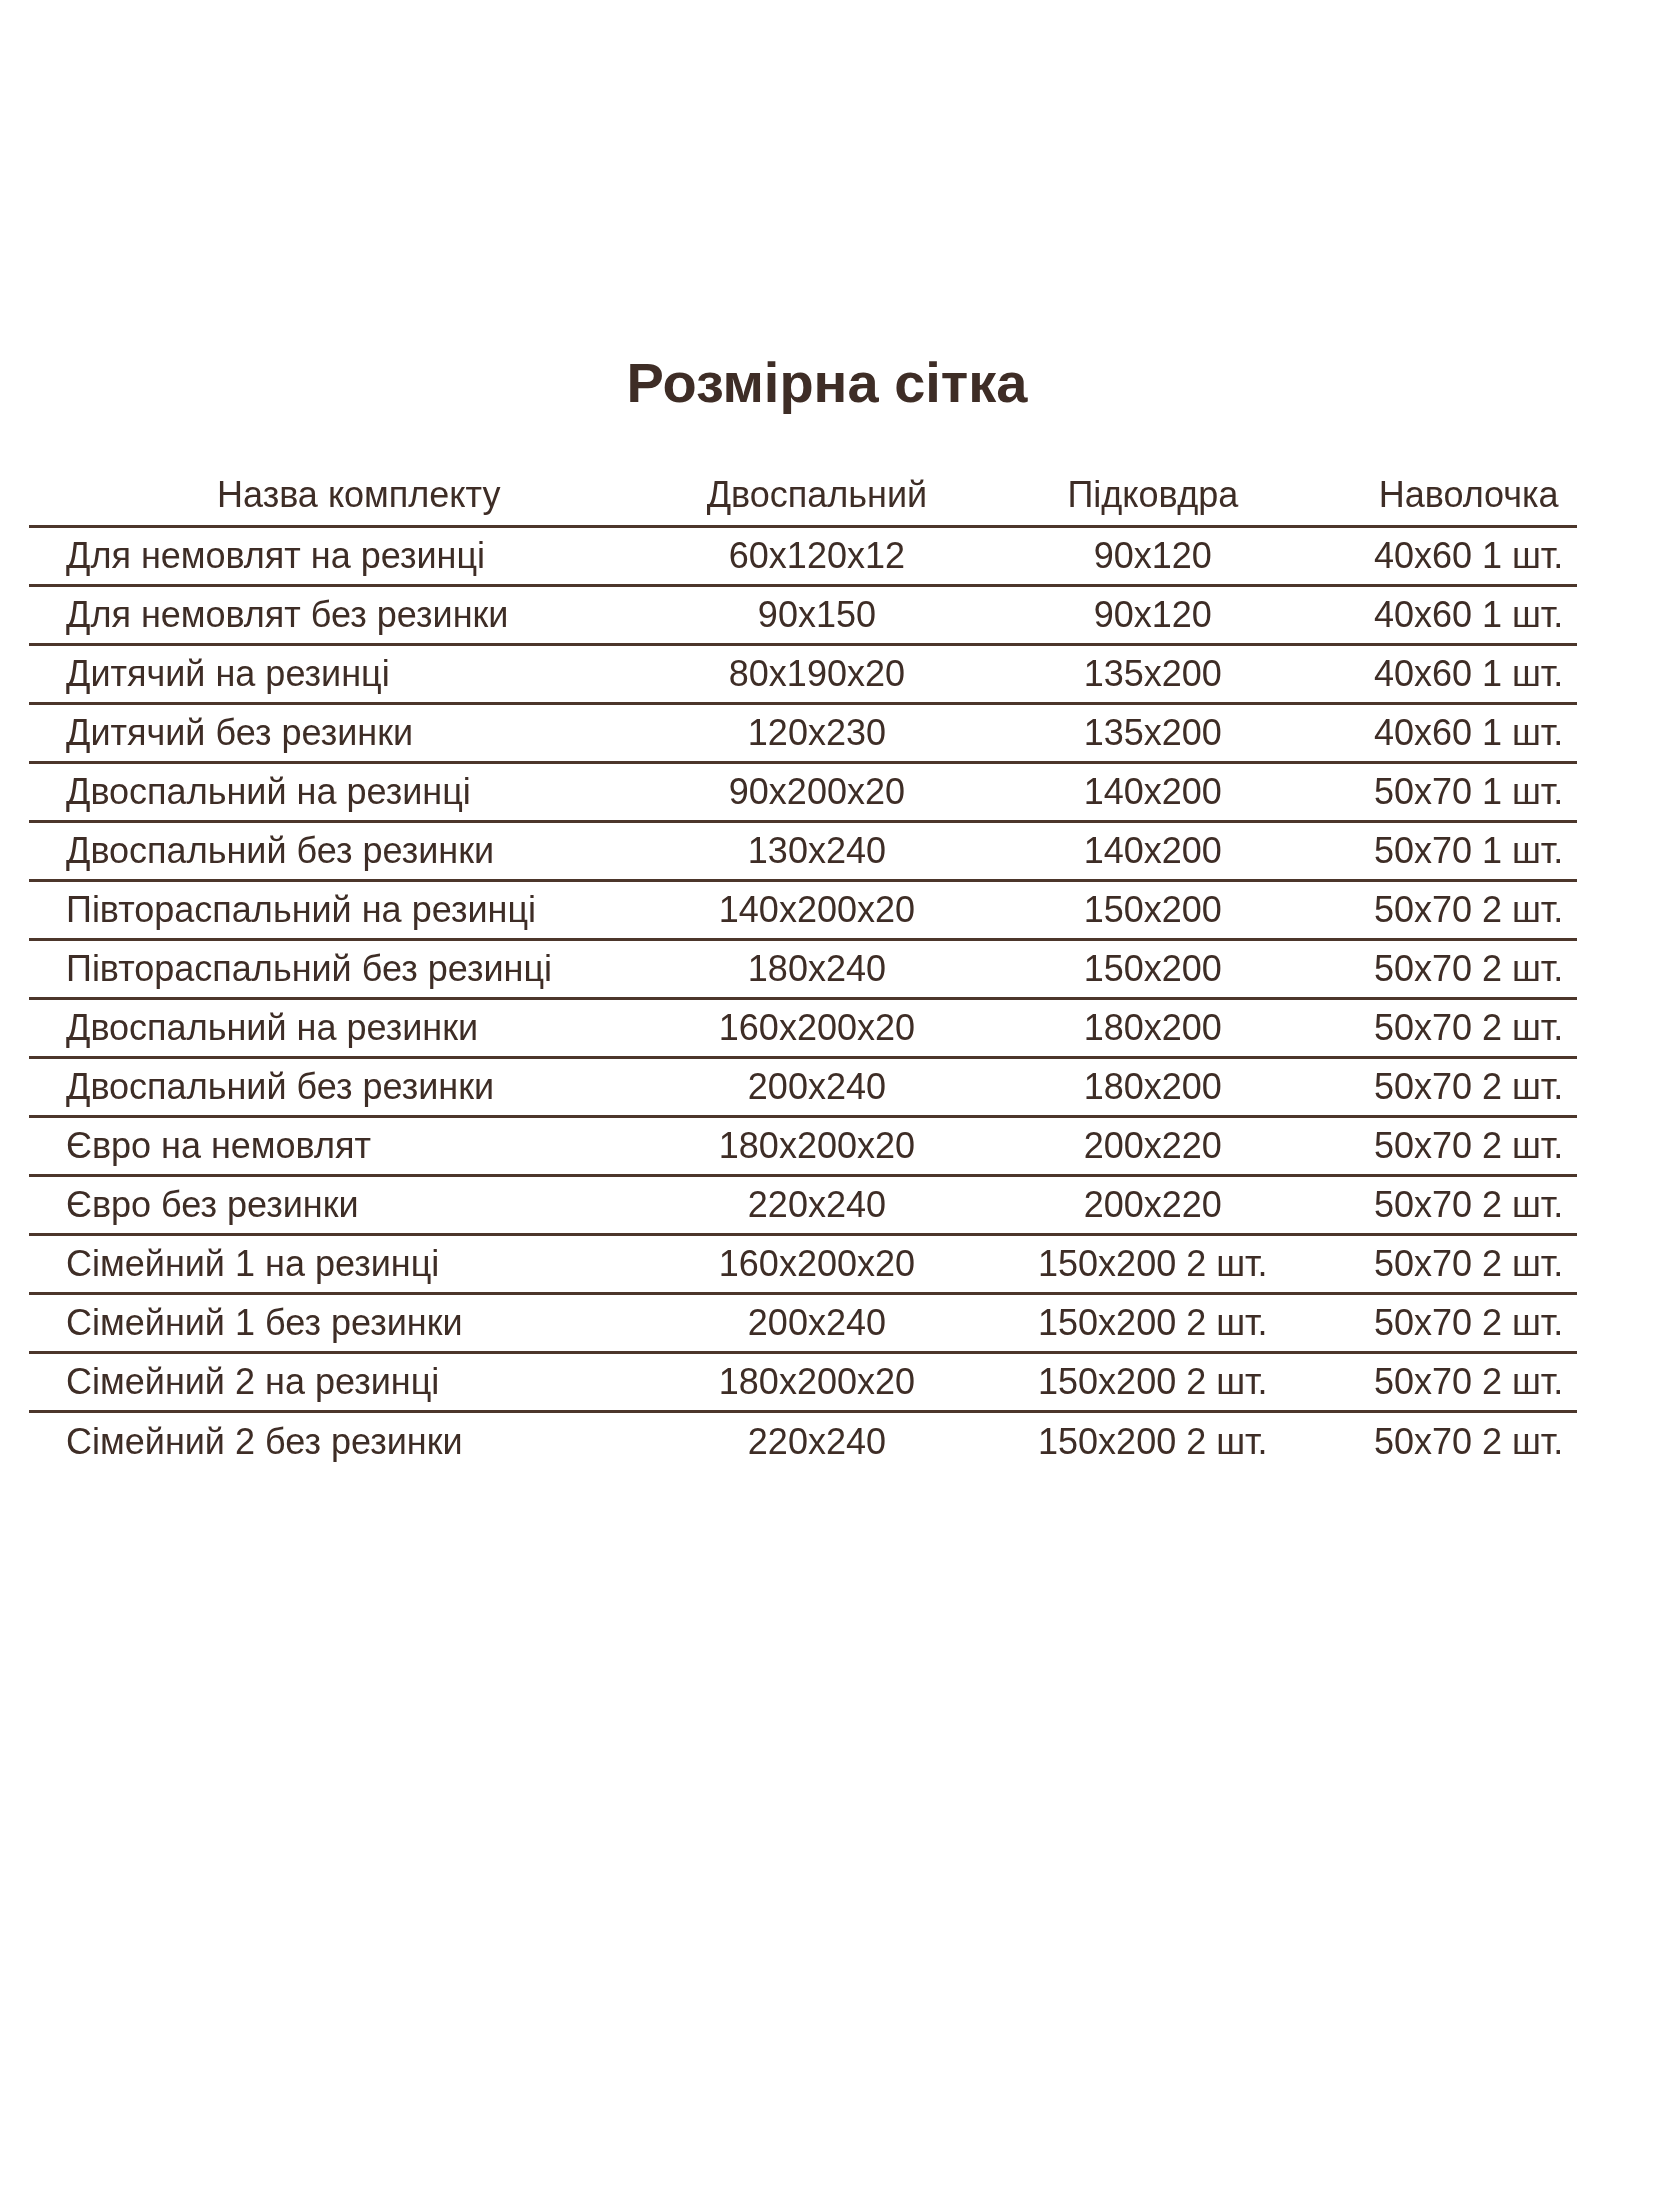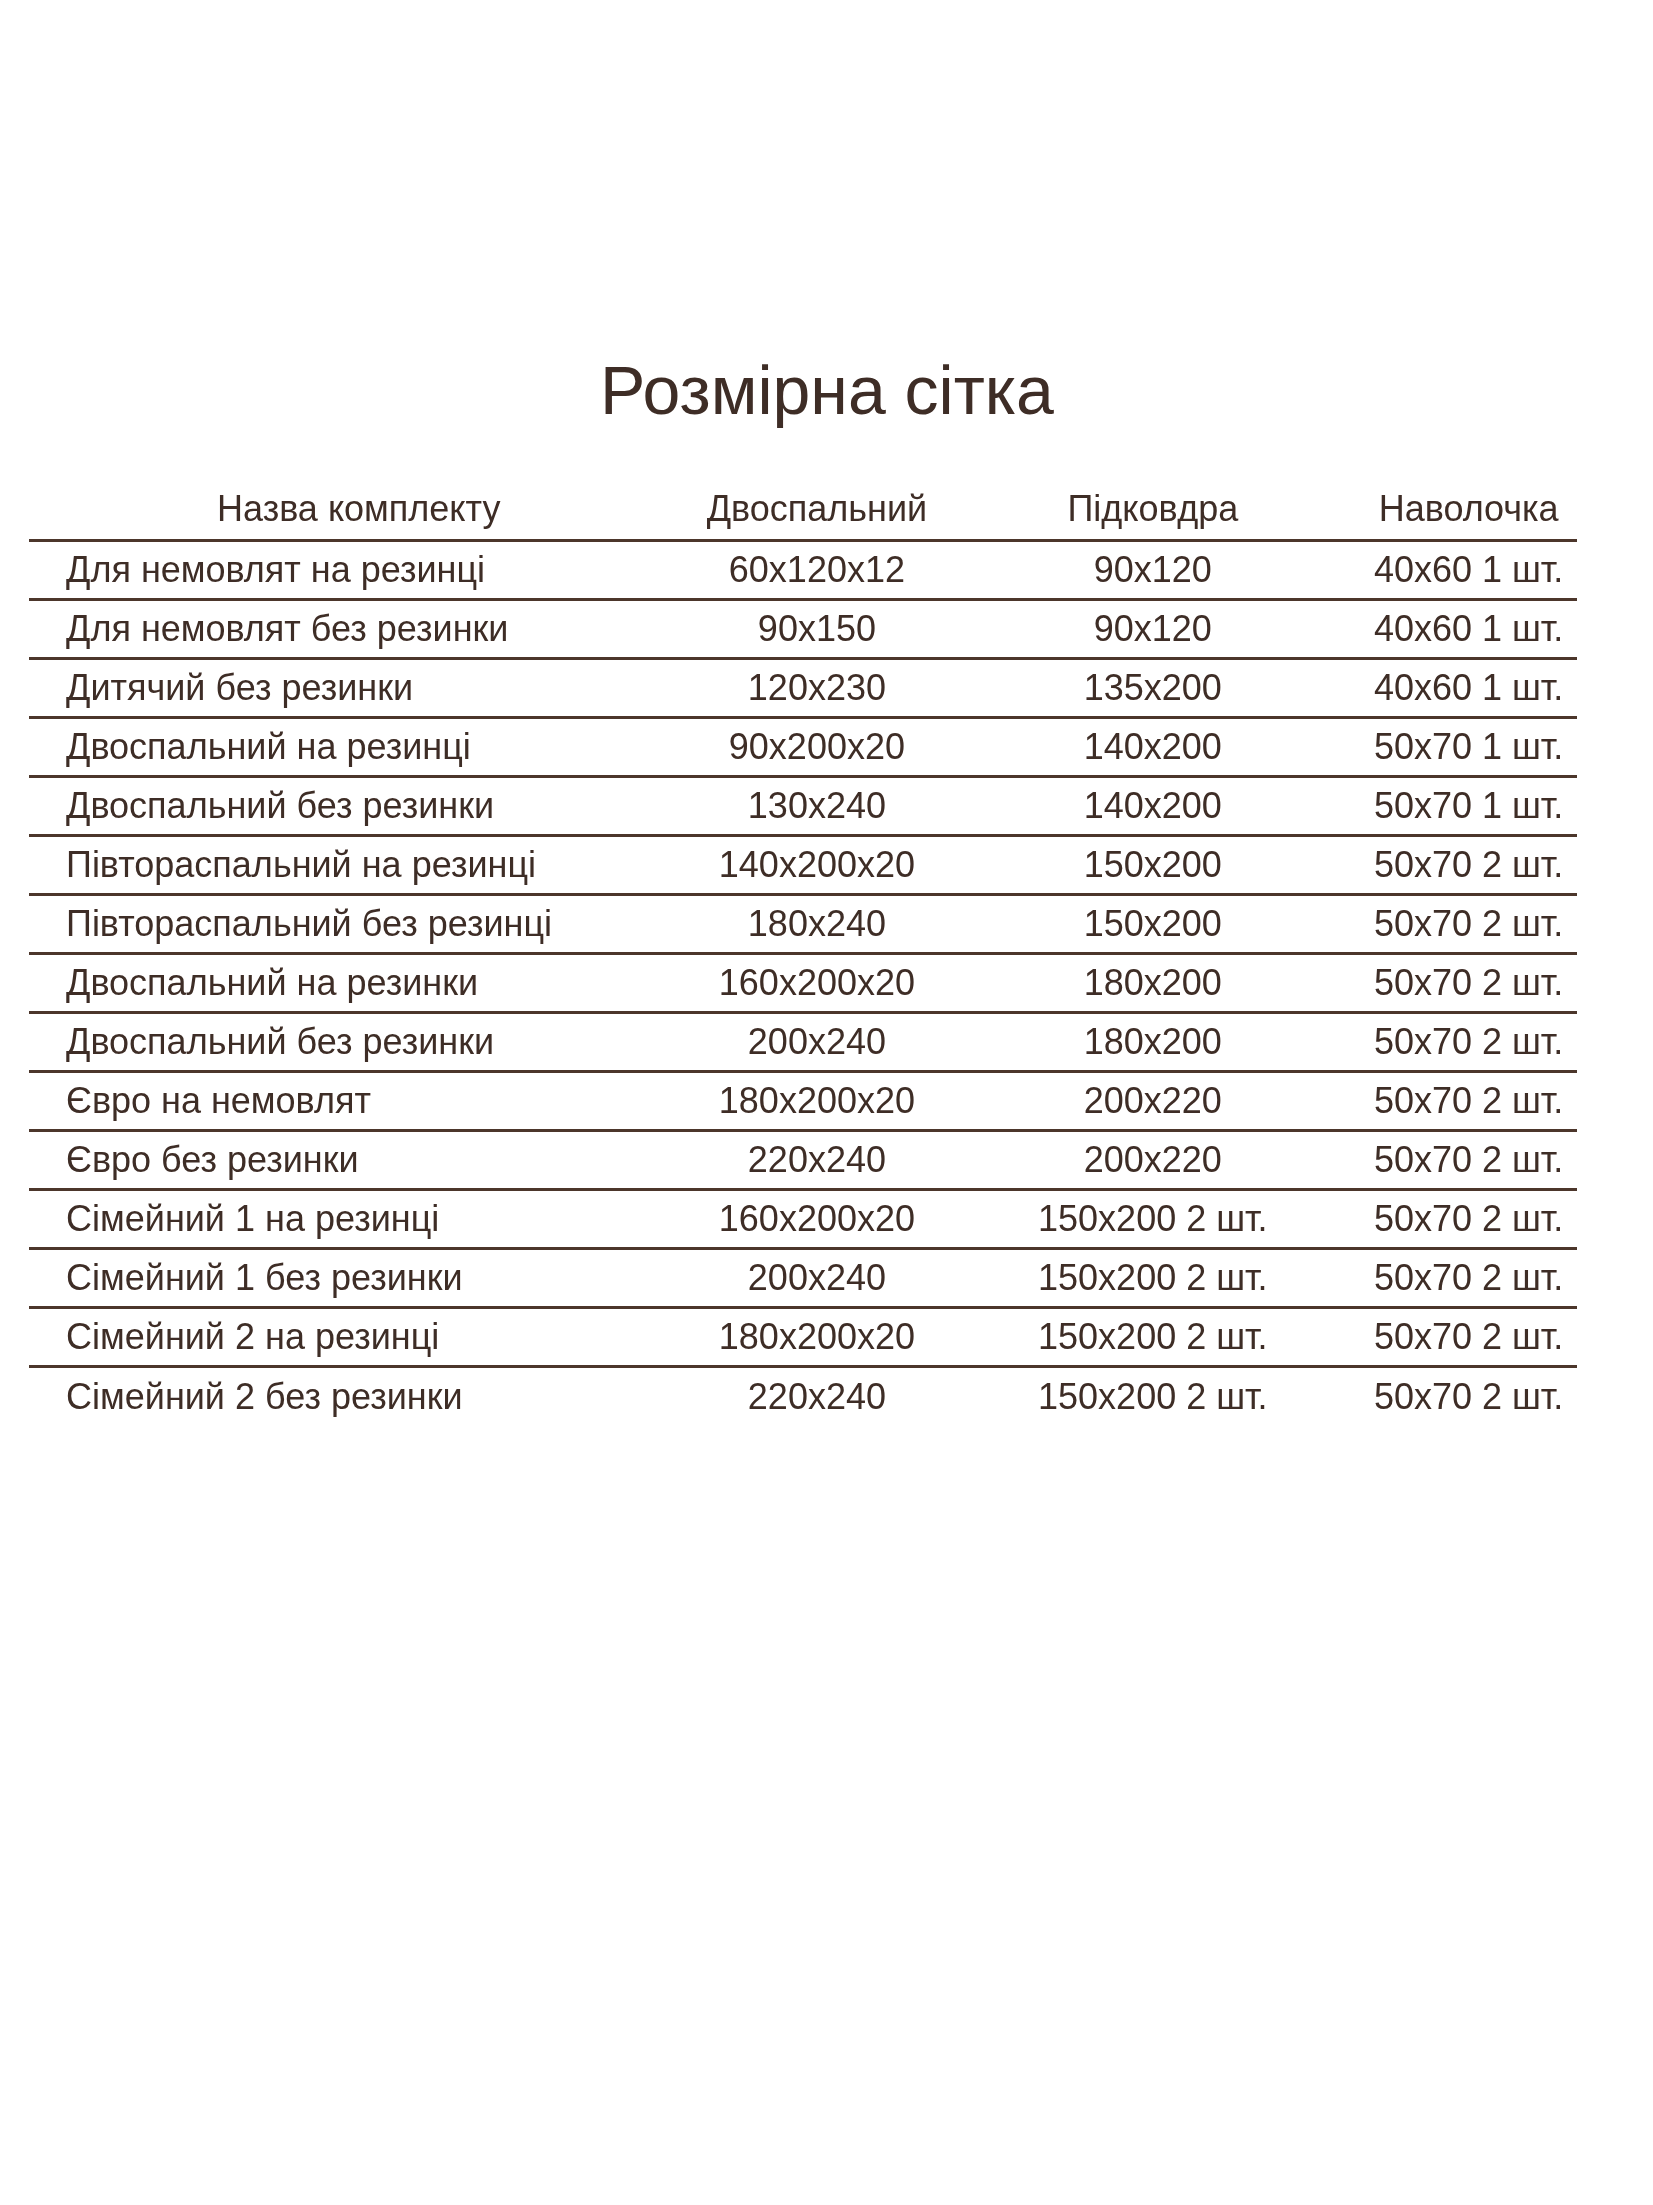--- a/index.html
+++ b/index.html
@@ -13,23 +13,23 @@
     width:1654px;
     height:2205px;
     background:var(--bg);
     color:var(--text);
     font-family:"Liberation Sans", sans-serif;
     overflow:hidden;
   }
   .page-title{
     margin:351px 0 0 0;
     text-align:center;
-    font-size:68px;
+    font-size:56px;
     line-height:1.15;
-    font-weight:400;
+    font-weight:700;
     letter-spacing:0;
     color:var(--text);
   }
   table.size-table{
     width:1548px;
     margin:49px 0 0 29px;
     border-collapse:collapse;
     table-layout:fixed;
   }
   col.col-set-name{width:42.6%;}
@@ -87,20 +87,26 @@
         <tr>
           <td class="col-set-name">Для немовлят на резинці</td>
           <td class="col-sheet">60х120х12</td>
           <td class="col-duvet-cover">90х120</td>
           <td class="col-pillowcase">40х60 1 шт.</td>
         </tr>
         <tr>
           <td class="col-set-name">Для немовлят без резинки</td>
           <td class="col-sheet">90х150</td>
           <td class="col-duvet-cover">90х120</td>
+          <td class="col-pillowcase">40х60 1 шт.</td>
+        </tr>
+        <tr>
+          <td class="col-set-name">Дитячий на резинці</td>
+          <td class="col-sheet">80х190х20</td>
+          <td class="col-duvet-cover">135х200</td>
           <td class="col-pillowcase">40х60 1 шт.</td>
         </tr>
         <tr>
           <td class="col-set-name">Дитячий без резинки</td>
           <td class="col-sheet">120х230</td>
           <td class="col-duvet-cover">135х200</td>
           <td class="col-pillowcase">40х60 1 шт.</td>
         </tr>
         <tr>
           <td class="col-set-name">Двоспальний на резинці</td>

